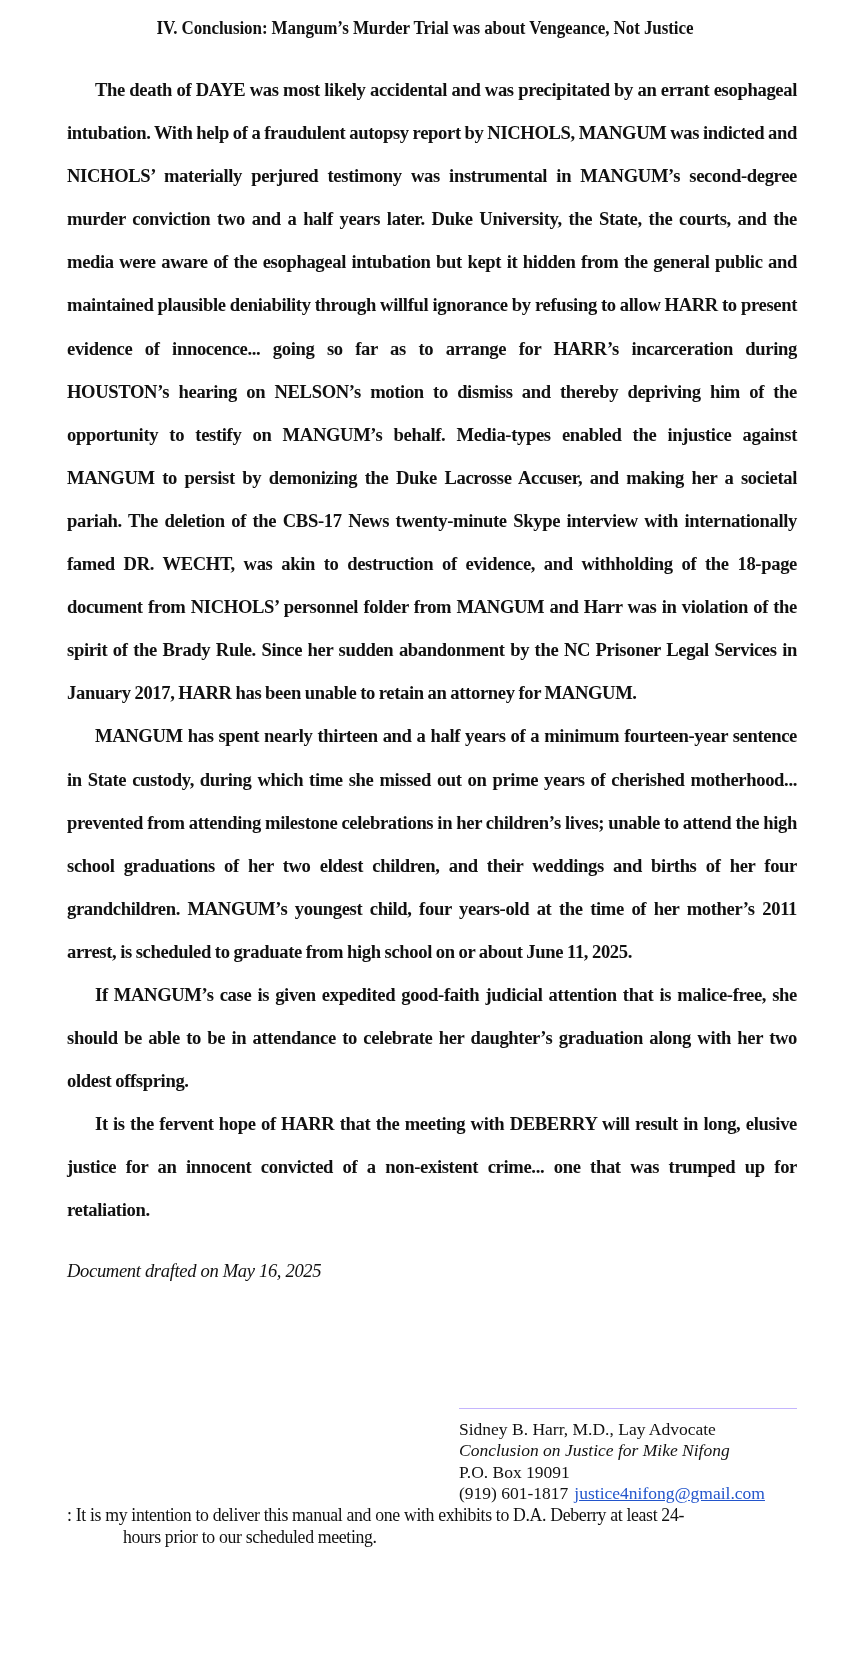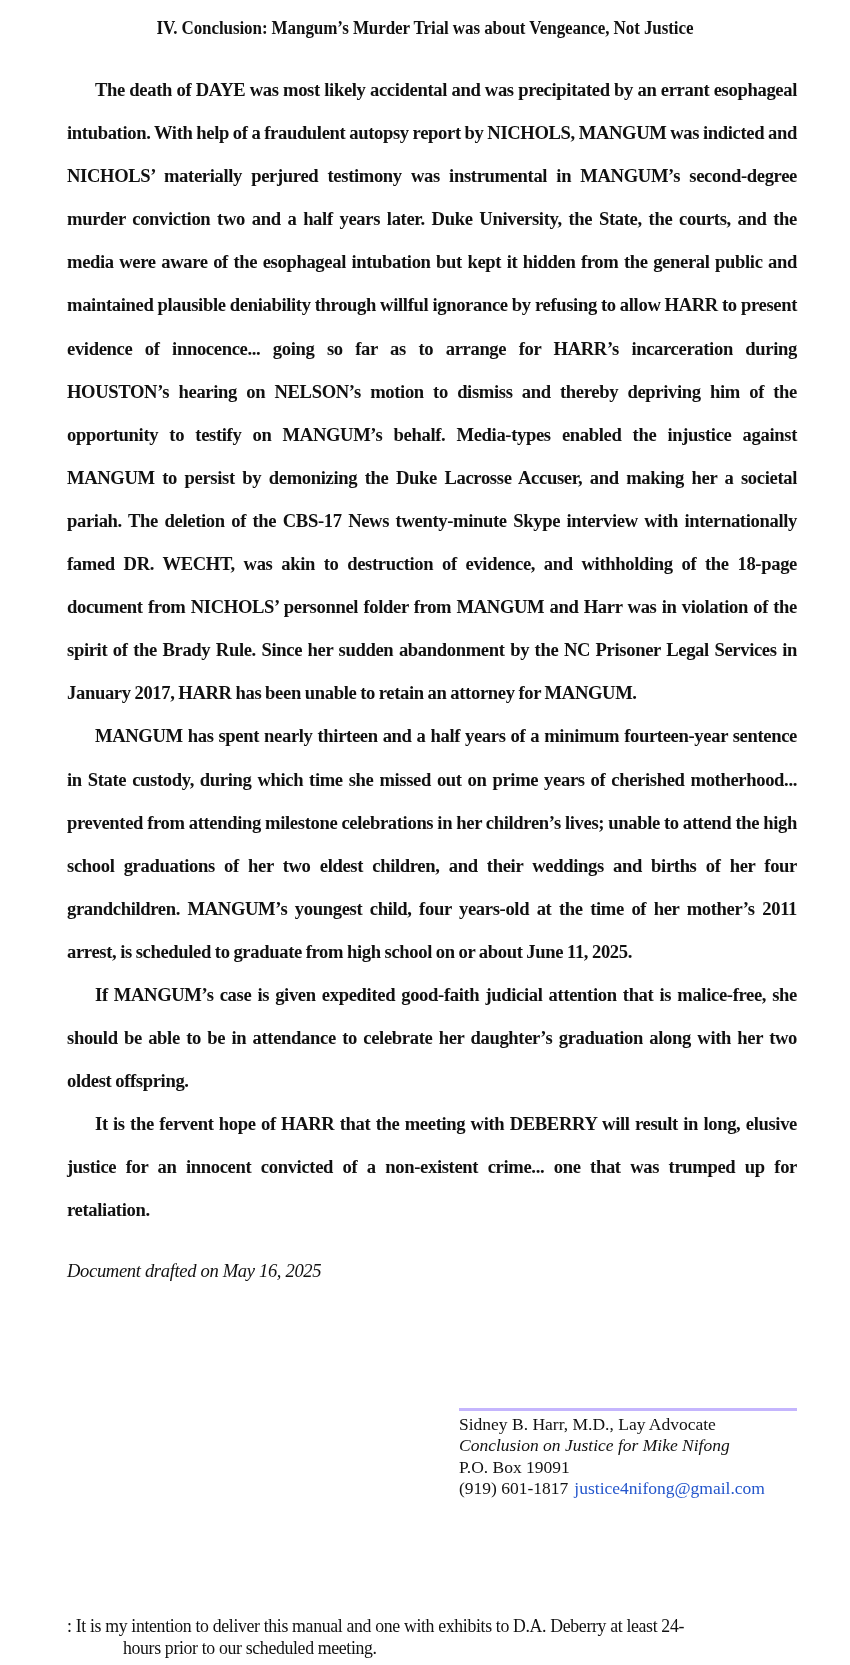--- a/index.html
+++ b/index.html
@@ -57,35 +57,36 @@
       top: 1260px;
       font-size: 18.6px;
       letter-spacing: -0.35px;
       font-style: italic;
     }
     .signature {
       position: absolute;
       left: 459px;
       top: 1408px;
       width: 338px;
-      border-top: 3px solid #c4b5fd;
-      padding-top: 3px;
+      border-top: 1px solid #c4b5fd;
+      padding-top: 10px;
       font-size: 17.5px;
       line-height: 21.4px;
     }
     .signature .line { display: block; white-space: nowrap; }
     .signature .org { font-style: italic; }
     .signature a {
       color: #2255cc;
+      text-decoration: underline;
       margin-left: 6px;
     }
     .footnote {
       position: absolute;
       left: 67px;
-      top: 1615px;
+      top: 1504px;
       width: 700px;
       font-size: 17.8px;
       line-height: 22px;
       letter-spacing: -0.35px;
     }
     .footnote .fn-line2 {
       display: block;
       padding-left: 56px;
     }
   </style>

